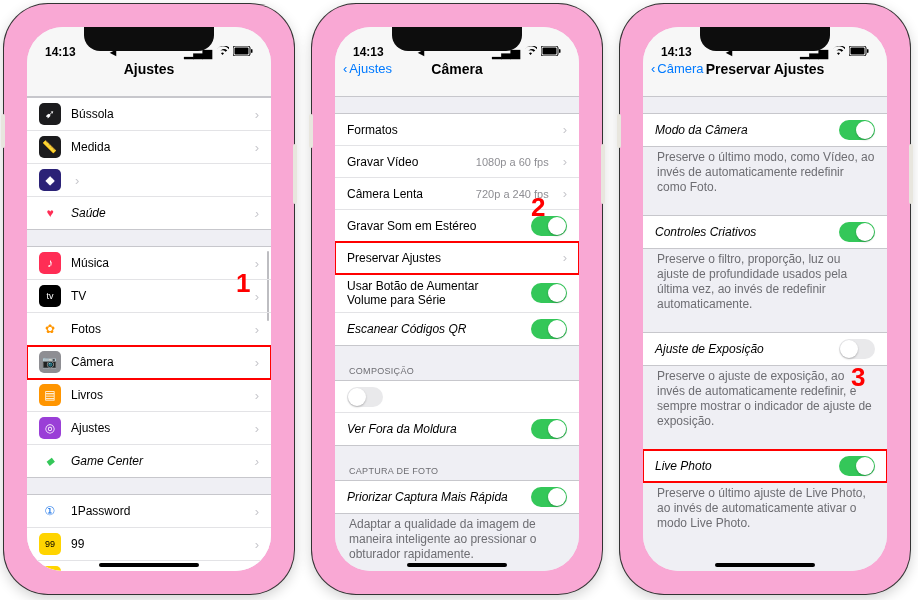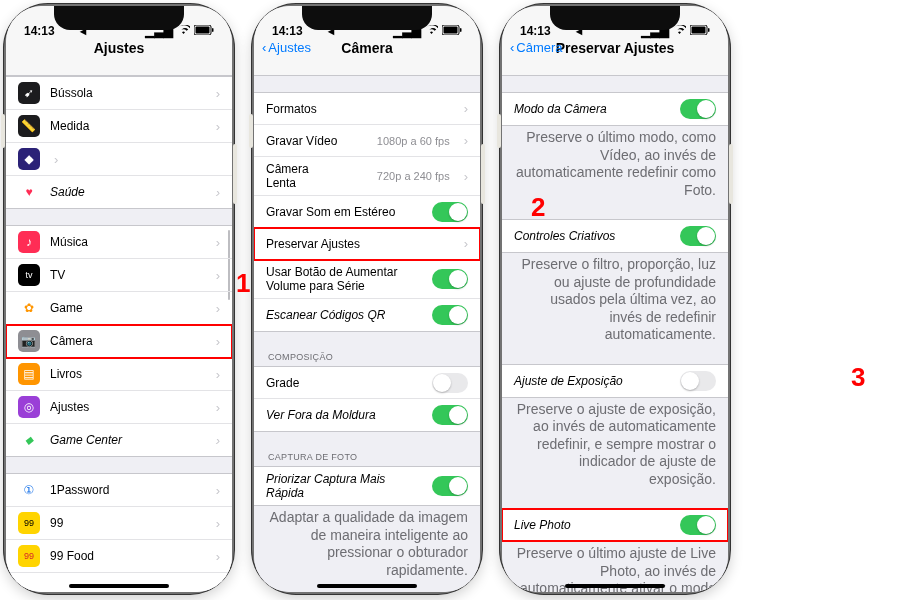--- a/index.html
+++ b/index.html
@@ -7,25 +7,25 @@
     font-family: -apple-system, "Helvetica Neue", Arial, sans-serif;
     background: #fff;
     width: 918px;
     height: 600px;
     display: flex;
     gap: 18px;
     padding: 4px;
     position: relative;
   }
   .phone {
-    width: 230px;
+    width: 290px;
     height: 590px;
-    background: #737373;
+    background: #f9a8d4;
     border-radius: 44px;
-    padding: 2px;
+    padding: 23px;
     position: relative;
     box-shadow: 0 0 0 1px #333, 0 4px 14px rgba(0,0,0,.2);
   }
   .phone::before, .phone::after {
     content: "";
     position: absolute;
     background: #e8e6de;
     border-radius: 6px;
   }
   .phone::before { left: -3px; top: 110px; width: 4px; height: 34px; }
@@ -87,25 +87,24 @@
   .group { margin-top: 16px; }
   .group.first { margin-top: 0; }
   .group-header {
     font-size: 9px;
     color: #6d6d72;
     padding: 4px 12px 4px 14px;
     text-transform: uppercase;
     letter-spacing: .3px;
   }
   .group-footer {
-    font-size: 14px;
+    font-size: 12px;
     color: #6d6d72;
     padding: 3px 12px 4px 14px;
     line-height: 1.25;
-    text-align: right;
   }
   .list {
     background: #fff;
     border-top: .5px solid #c7c7cc;
     border-bottom: .5px solid #c7c7cc;
   }
   .row {
     min-height: 32px;
     display: flex;
     align-items: center;
@@ -234,21 +233,21 @@
               <span class="label">Música</span>
               <span class="chev">›</span>
             </div>
             <div class="row">
               <div class="appicon" style="background: rgb(0, 0, 0); color: rgb(255, 255, 255); font-size: 9px;">tv</div>
               <span class="label">TV</span>
               <span class="chev">›</span>
             </div>
             <div class="row">
               <div class="appicon" style="background: rgb(255, 255, 255); color: rgb(255, 149, 0);">✿</div>
-              <span class="label">Game</span>
+              <span class="label">Fotos</span>
               <span class="chev">›</span>
             </div>
             <div class="row highlight">
               <div class="appicon" style="background: rgb(142, 142, 147); color: rgb(255, 255, 255);">📷</div>
               <span class="label">Câmera</span>
               <span class="chev">›</span>
             </div>
             <div class="row">
               <div class="appicon" style="background: rgb(255, 149, 0); color: rgb(255, 255, 255);">▤</div>
               <span class="label">Livros</span>
@@ -348,21 +347,20 @@
             <div class="row">
               <span class="label">Escanear Códigos QR</span>
               <div class="toggle on"></div>
             </div>
           </div>
         </div>
       <div class="group">
         <div class="group-header">COMPOSIÇÃO</div>
         <div class="list" id="p2g2">
             <div class="row">
-              <span class="label">Grade</span>
               <div class="toggle off"></div>
             </div>
             <div class="row">
               <span class="label">Ver Fora da Moldura</span>
               <div class="toggle on"></div>
             </div>
           </div>
       </div>
       <div class="group">
         <div class="group-header">CAPTURA DE FOTO</div>

